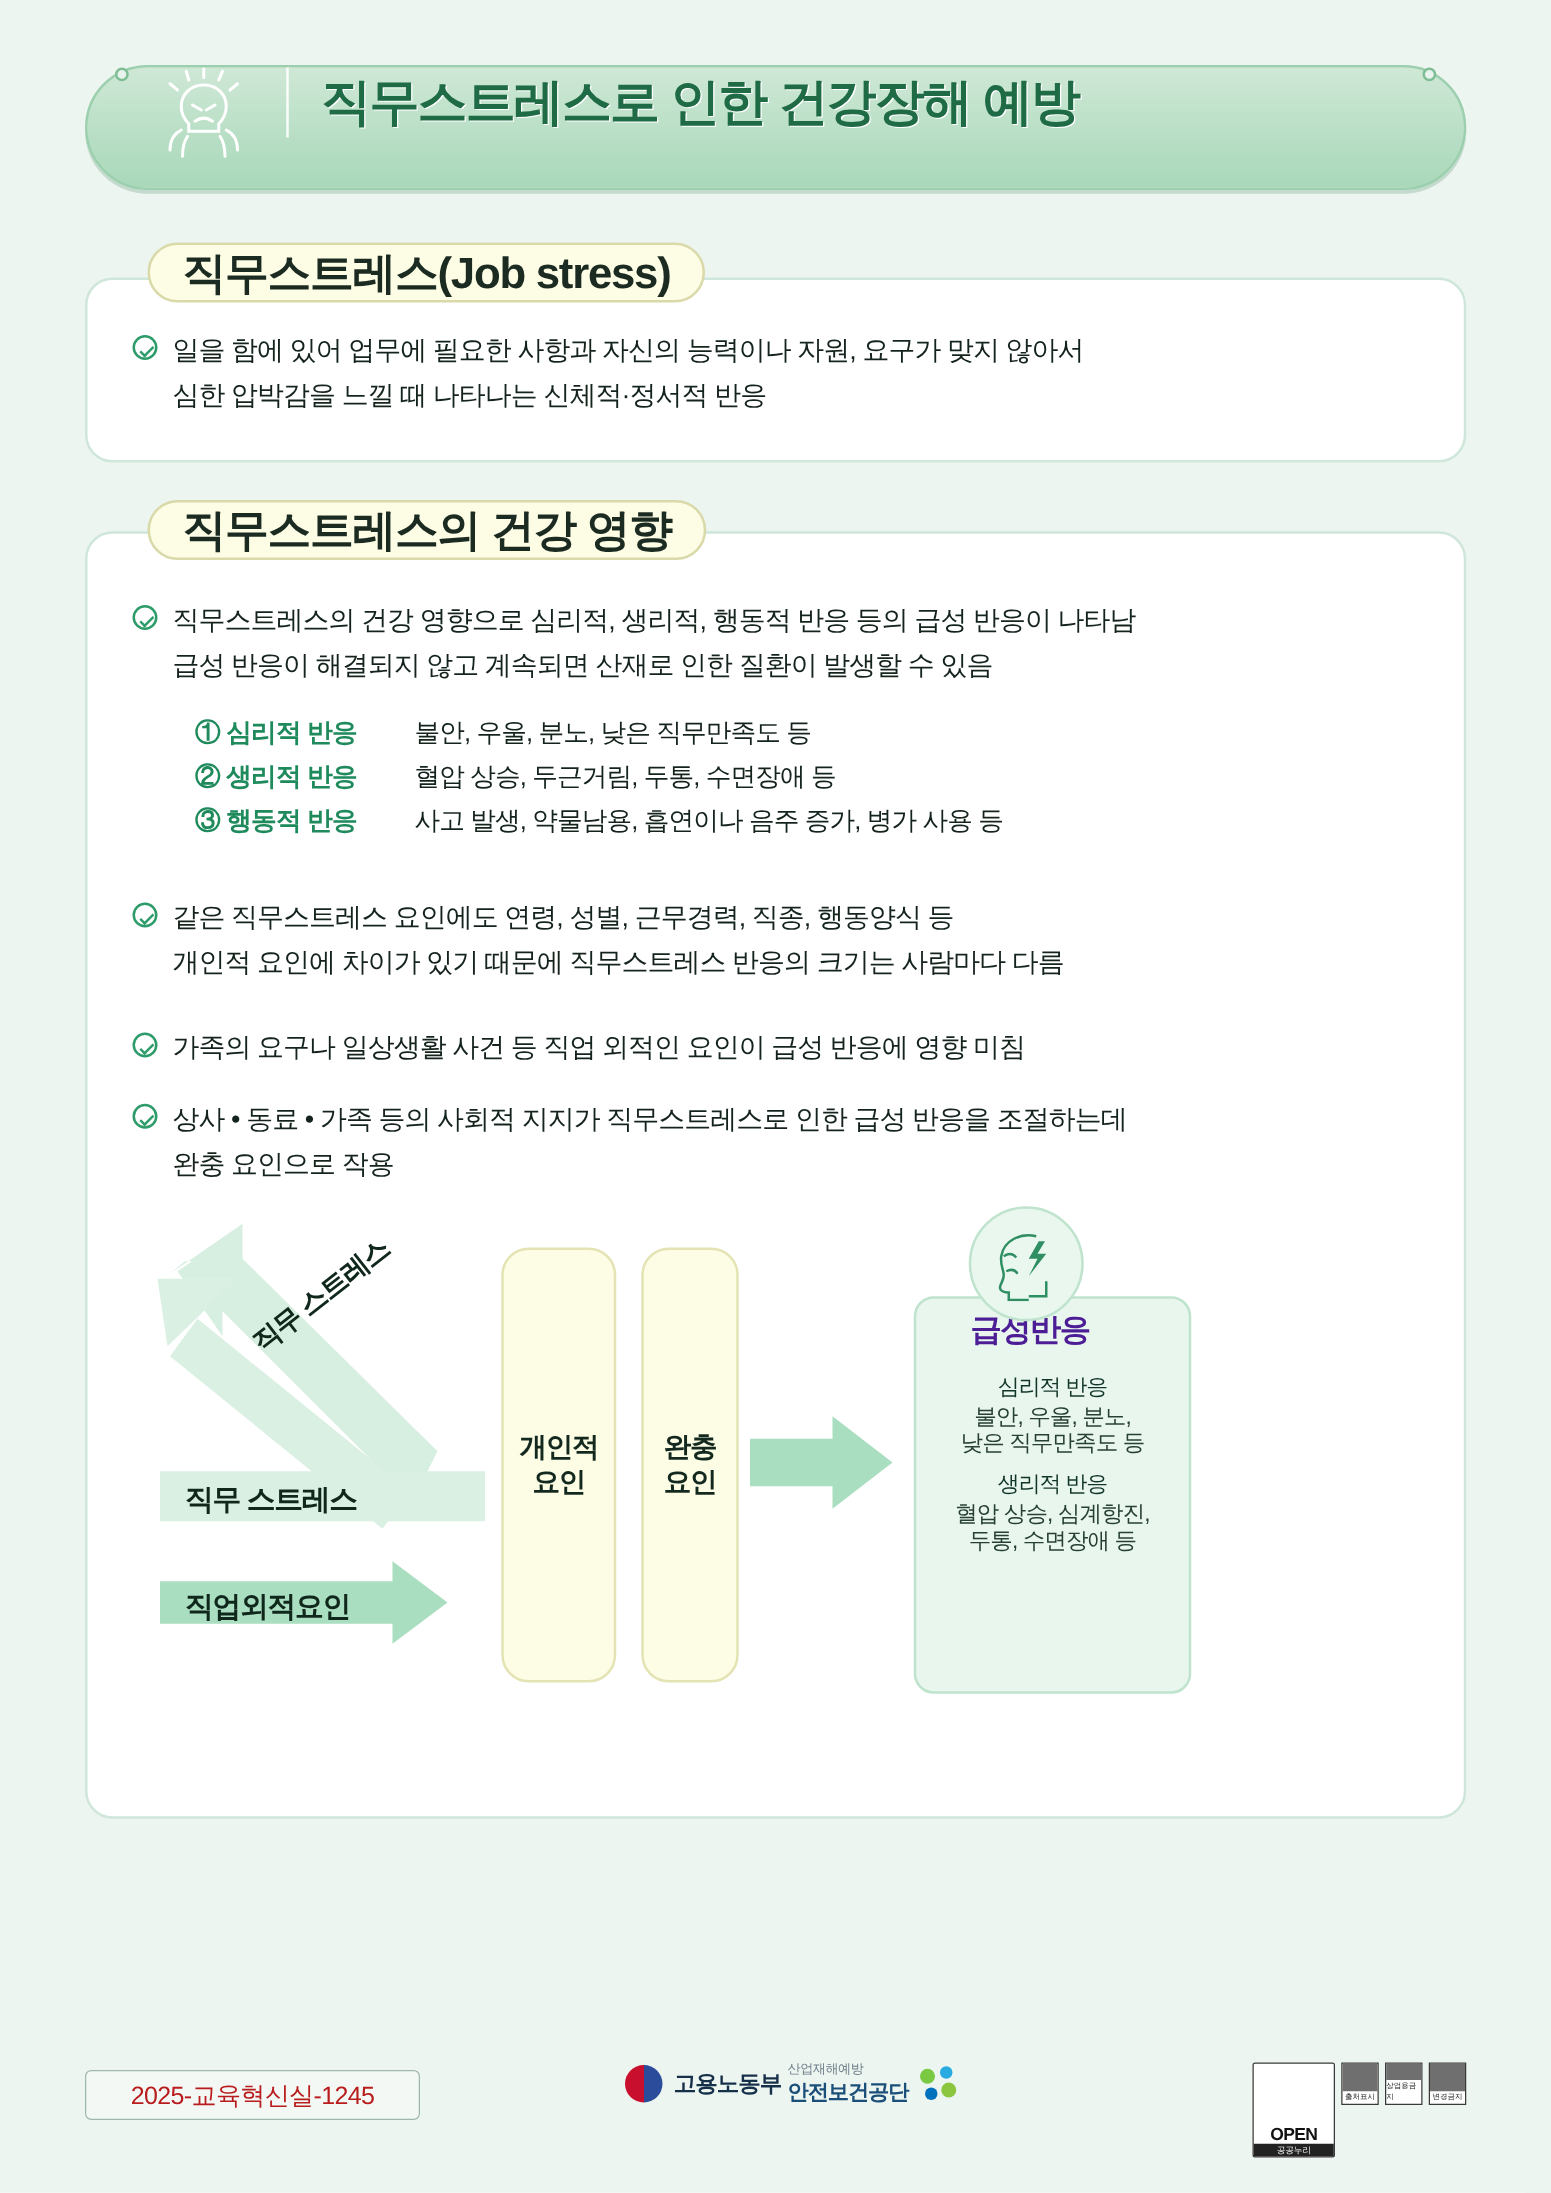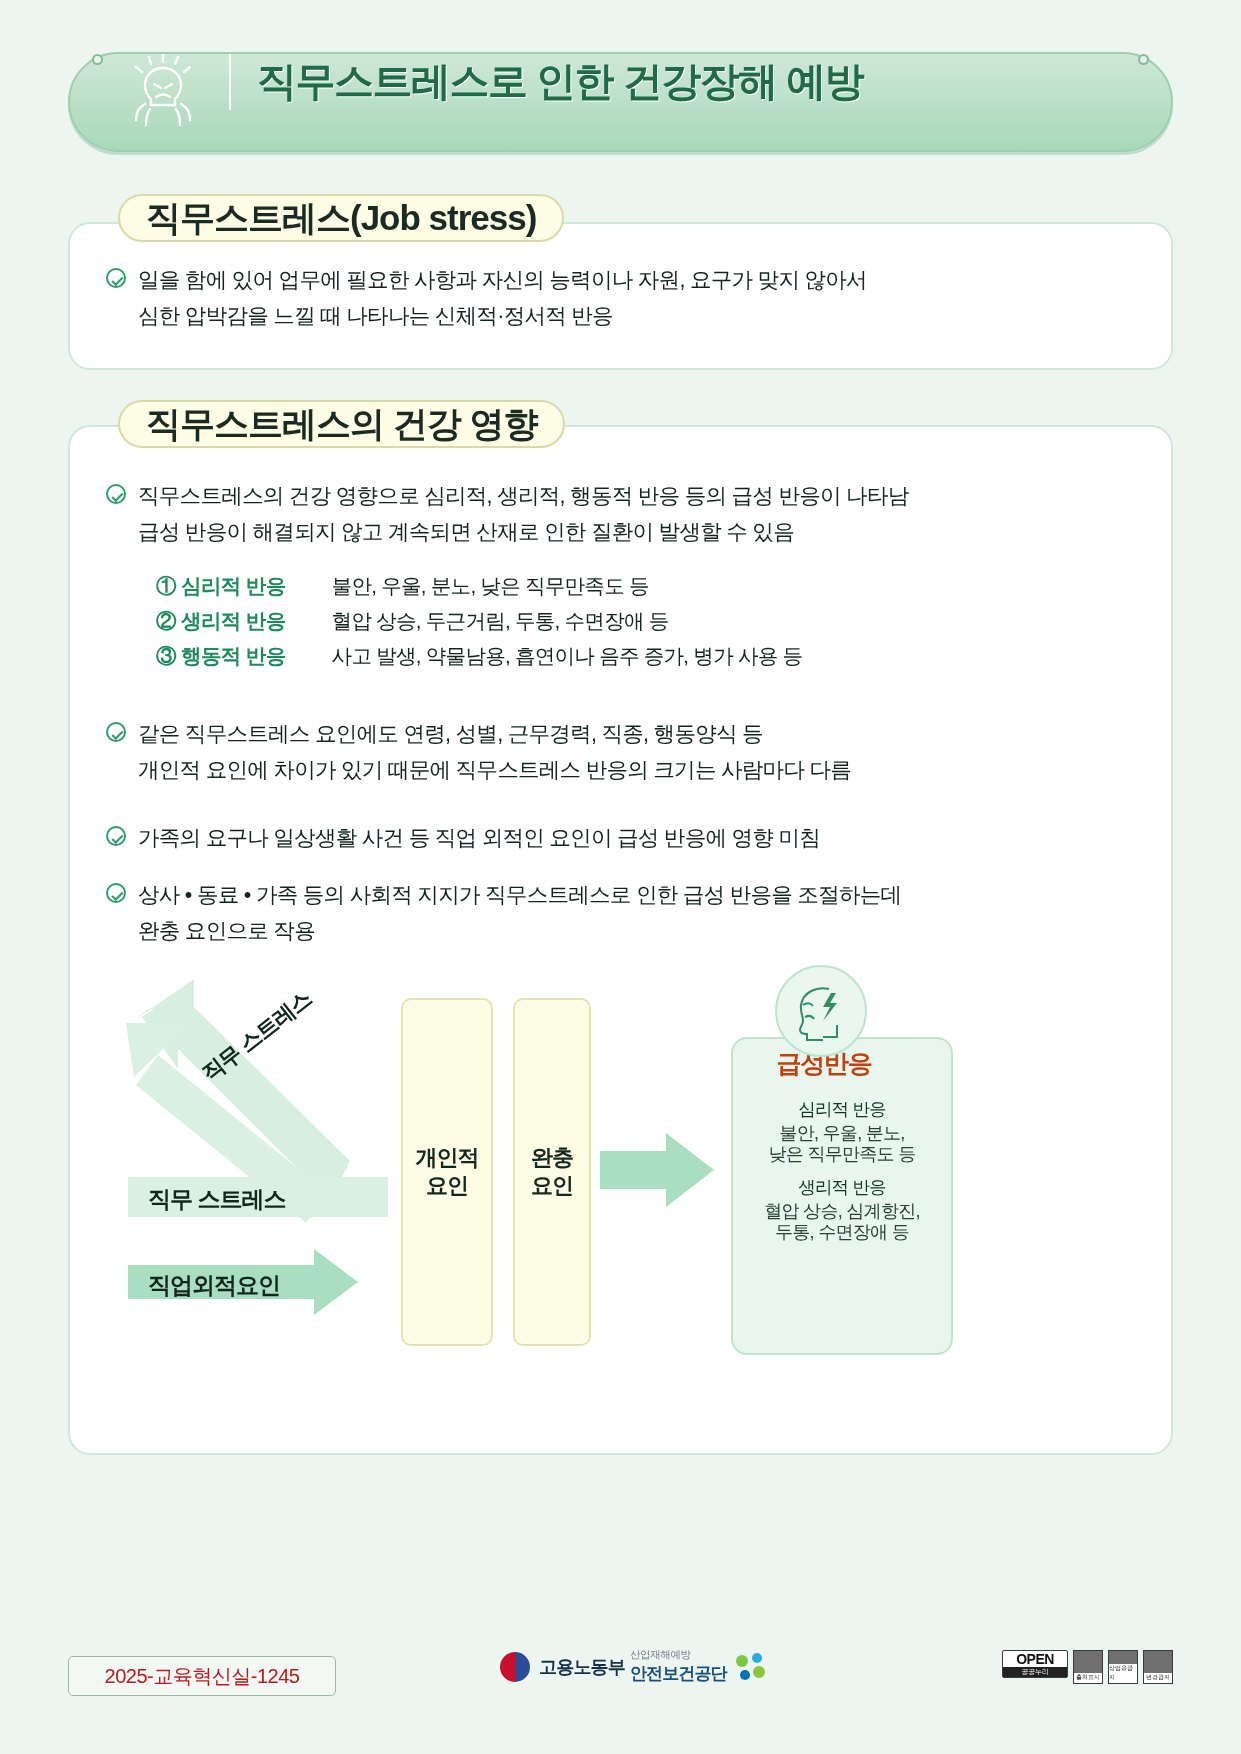--- a/index.html
+++ b/index.html
@@ -133,21 +133,21 @@
     position: absolute;
     font-weight: 700;
     color: #10271c;
     letter-spacing: -1px;
     white-space: nowrap;
   }
   .box-person, .box-buffer {
     position: absolute;
     background: #fdfce4;
     border: 2px solid #e4e3b4;
-    border-radius: 10px;
+    border-radius: 22px;
     display: flex; align-items: center; justify-content: center;
     text-align: center;
   }
   .box-person { left: 283px; top: 33px; width: 92px; height: 348px; }
   .box-buffer { left: 395px; top: 33px; width: 78px; height: 348px; }
   .box-person span, .box-buffer span {
     font-size: 22px; font-weight: 700; color: #13291f;
     letter-spacing: -1px; line-height: 28px;
   }
 
@@ -158,21 +158,21 @@
     background: #e8f6ee;
     border: 2px solid #bfe3cd;
     border-radius: 16px;
     padding-top: 48px;
     text-align: center;
   }
   .acute-title {
     position: absolute;
     left: 613px; top: 82px; width: 186px;
     text-align: center;
-    font-size: 25px; font-weight: 700; color: #c2410c;
+    font-size: 25px; font-weight: 700; color: #4c1d95;
     letter-spacing: -1.2px;
   }
   .acute-group { margin-top: 10px; }
   .acute-group .h {
     font-size: 17.5px; font-weight: 400; color: #12352a;
     letter-spacing: -0.8px; margin-bottom: 2px;
   }
   .acute-group .d {
     font-size: 18px; color: #274034; letter-spacing: -0.7px;
     line-height: 21px;
@@ -227,21 +227,21 @@
     right: 68px; top: 10px;
     display: flex; align-items: flex-start; gap: 5px;
   }
   .open-box {
     width: 66px;
     border: 1.5px solid #3a3a3a;
     border-radius: 2px;
     background: #fff;
     text-align: center;
   }
-  .open-box .t { font-size: 14px; font-weight: 700; color: #111; letter-spacing: -0.5px; }
+  .open-box .t { font-size: 14px; font-weight: 700; color: #111; letter-spacing: -0.5px; margin-top: 48px; }
   .open-box .b { font-size: 7px; background: #222; color: #fff; letter-spacing: -0.2px;}
   .sq {
     width: 30px; height: 34px;
     border: 1.5px solid #3a3a3a;
     background: #fff;
     font-size: 6px; color: #222;
     display: flex; flex-direction: column; align-items: center; justify-content: flex-end;
     padding-bottom: 1px;
   }
   .sq .g { width: 100%; height: 22px; background: #6f6f6f; }

